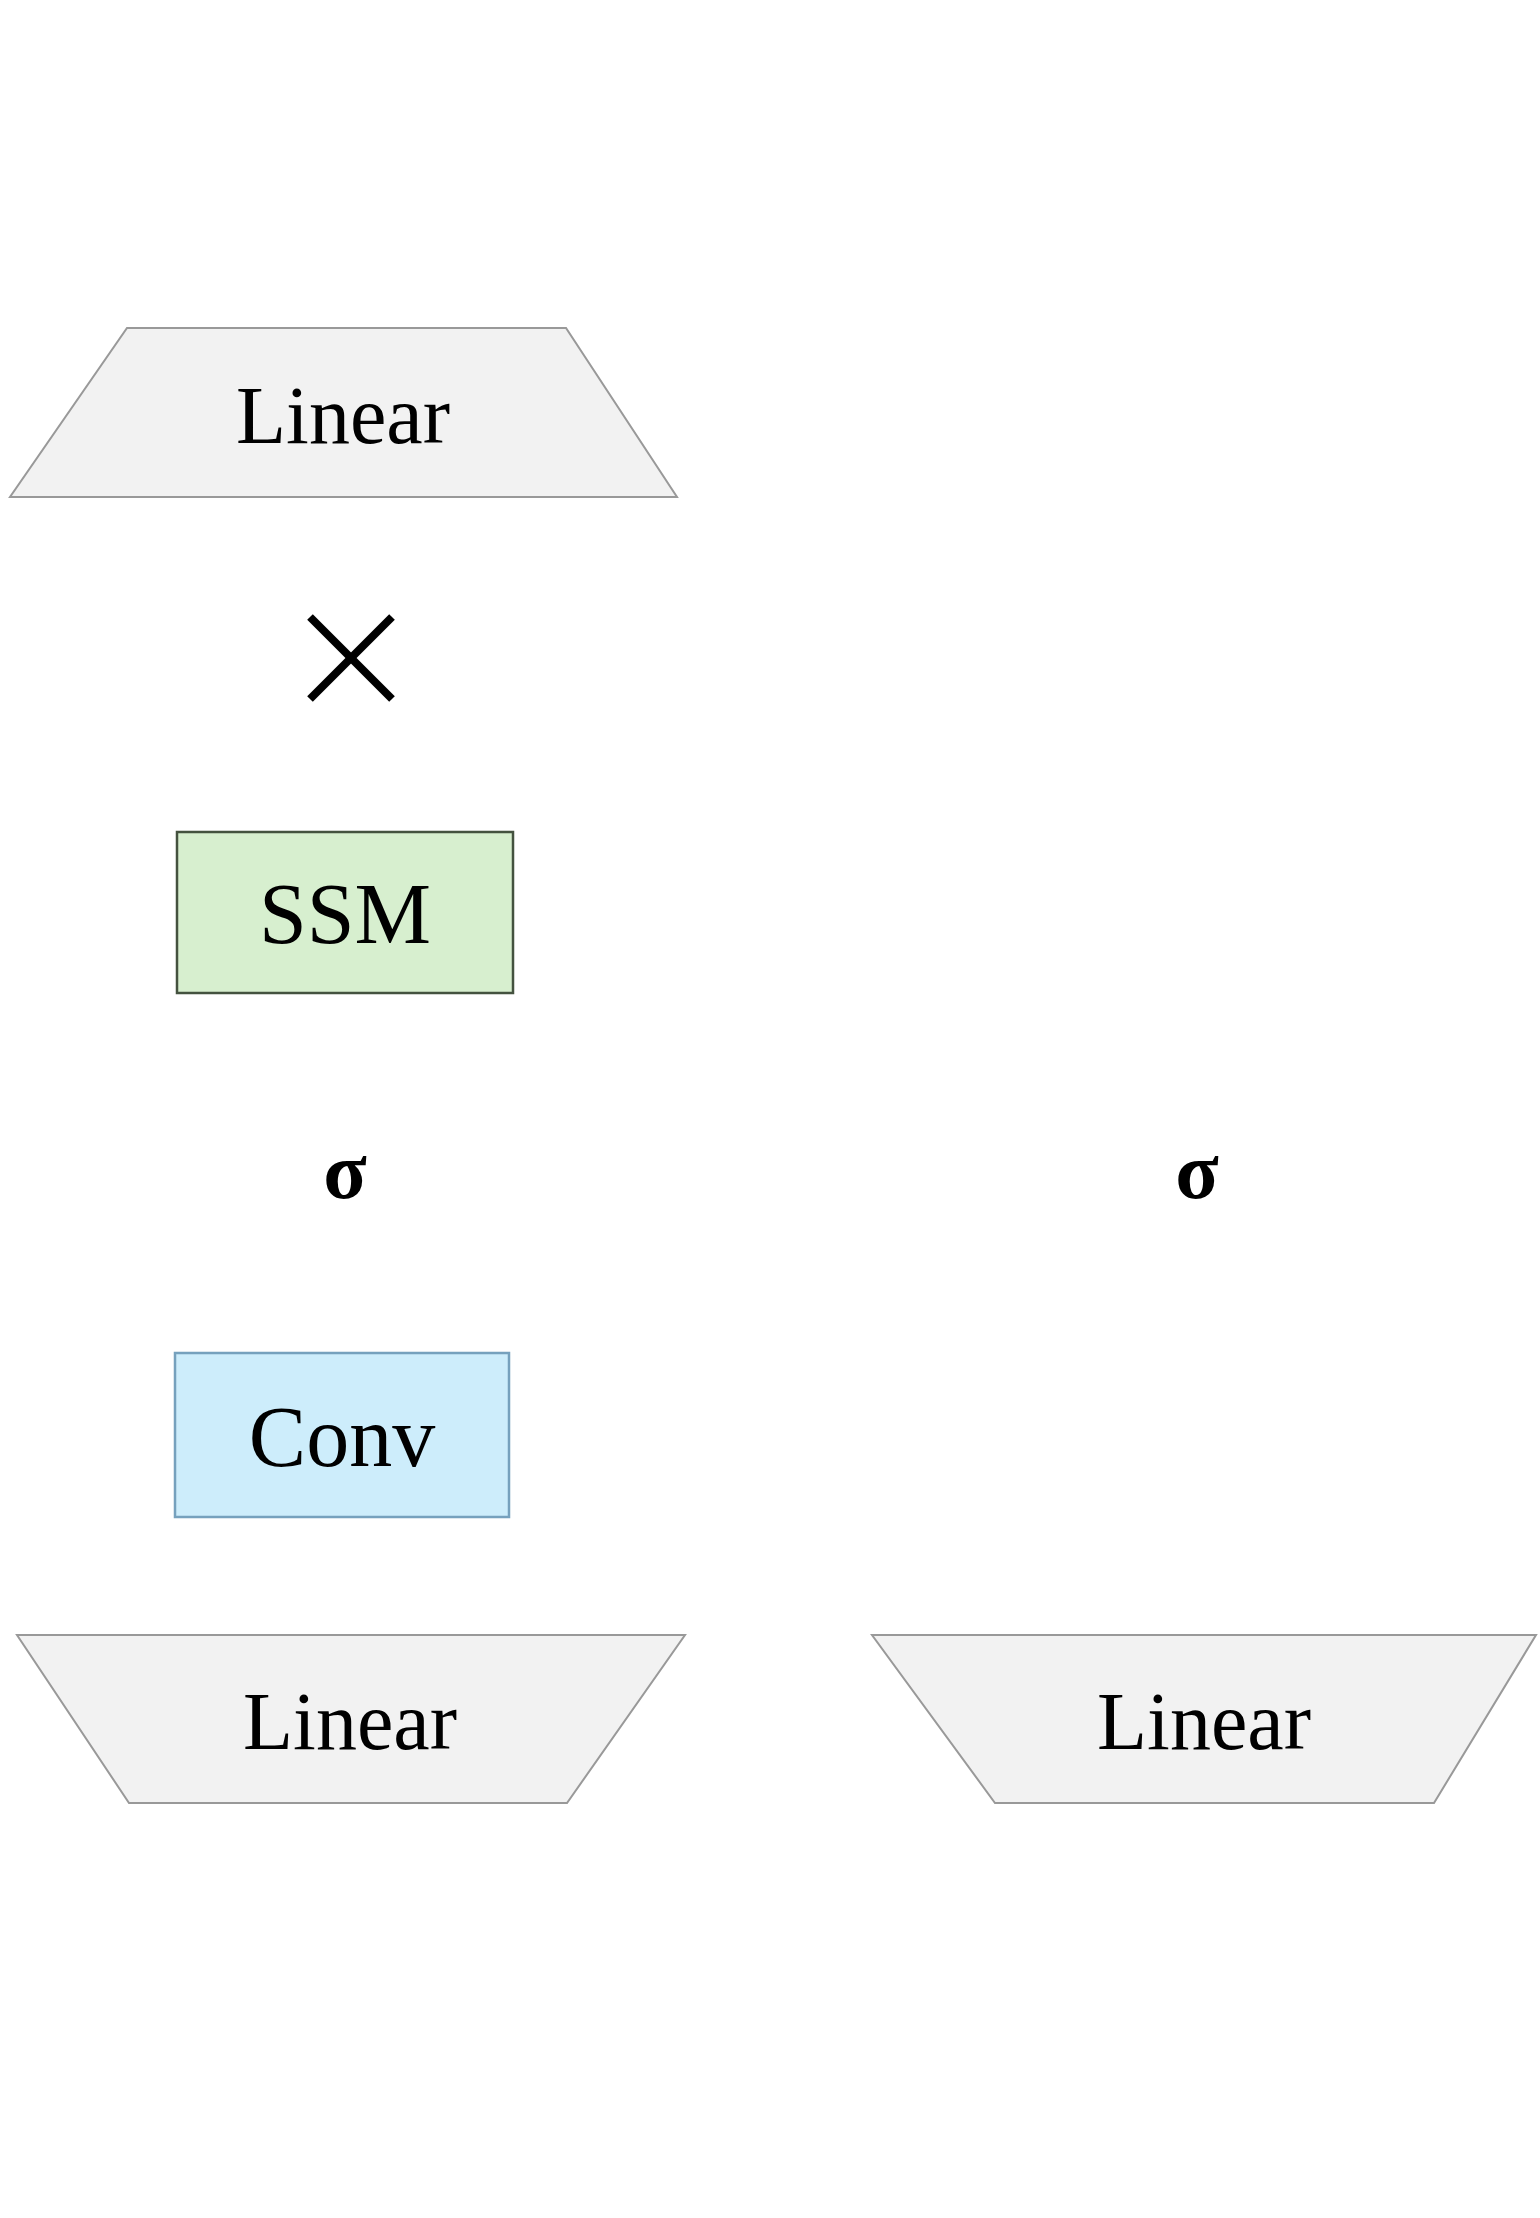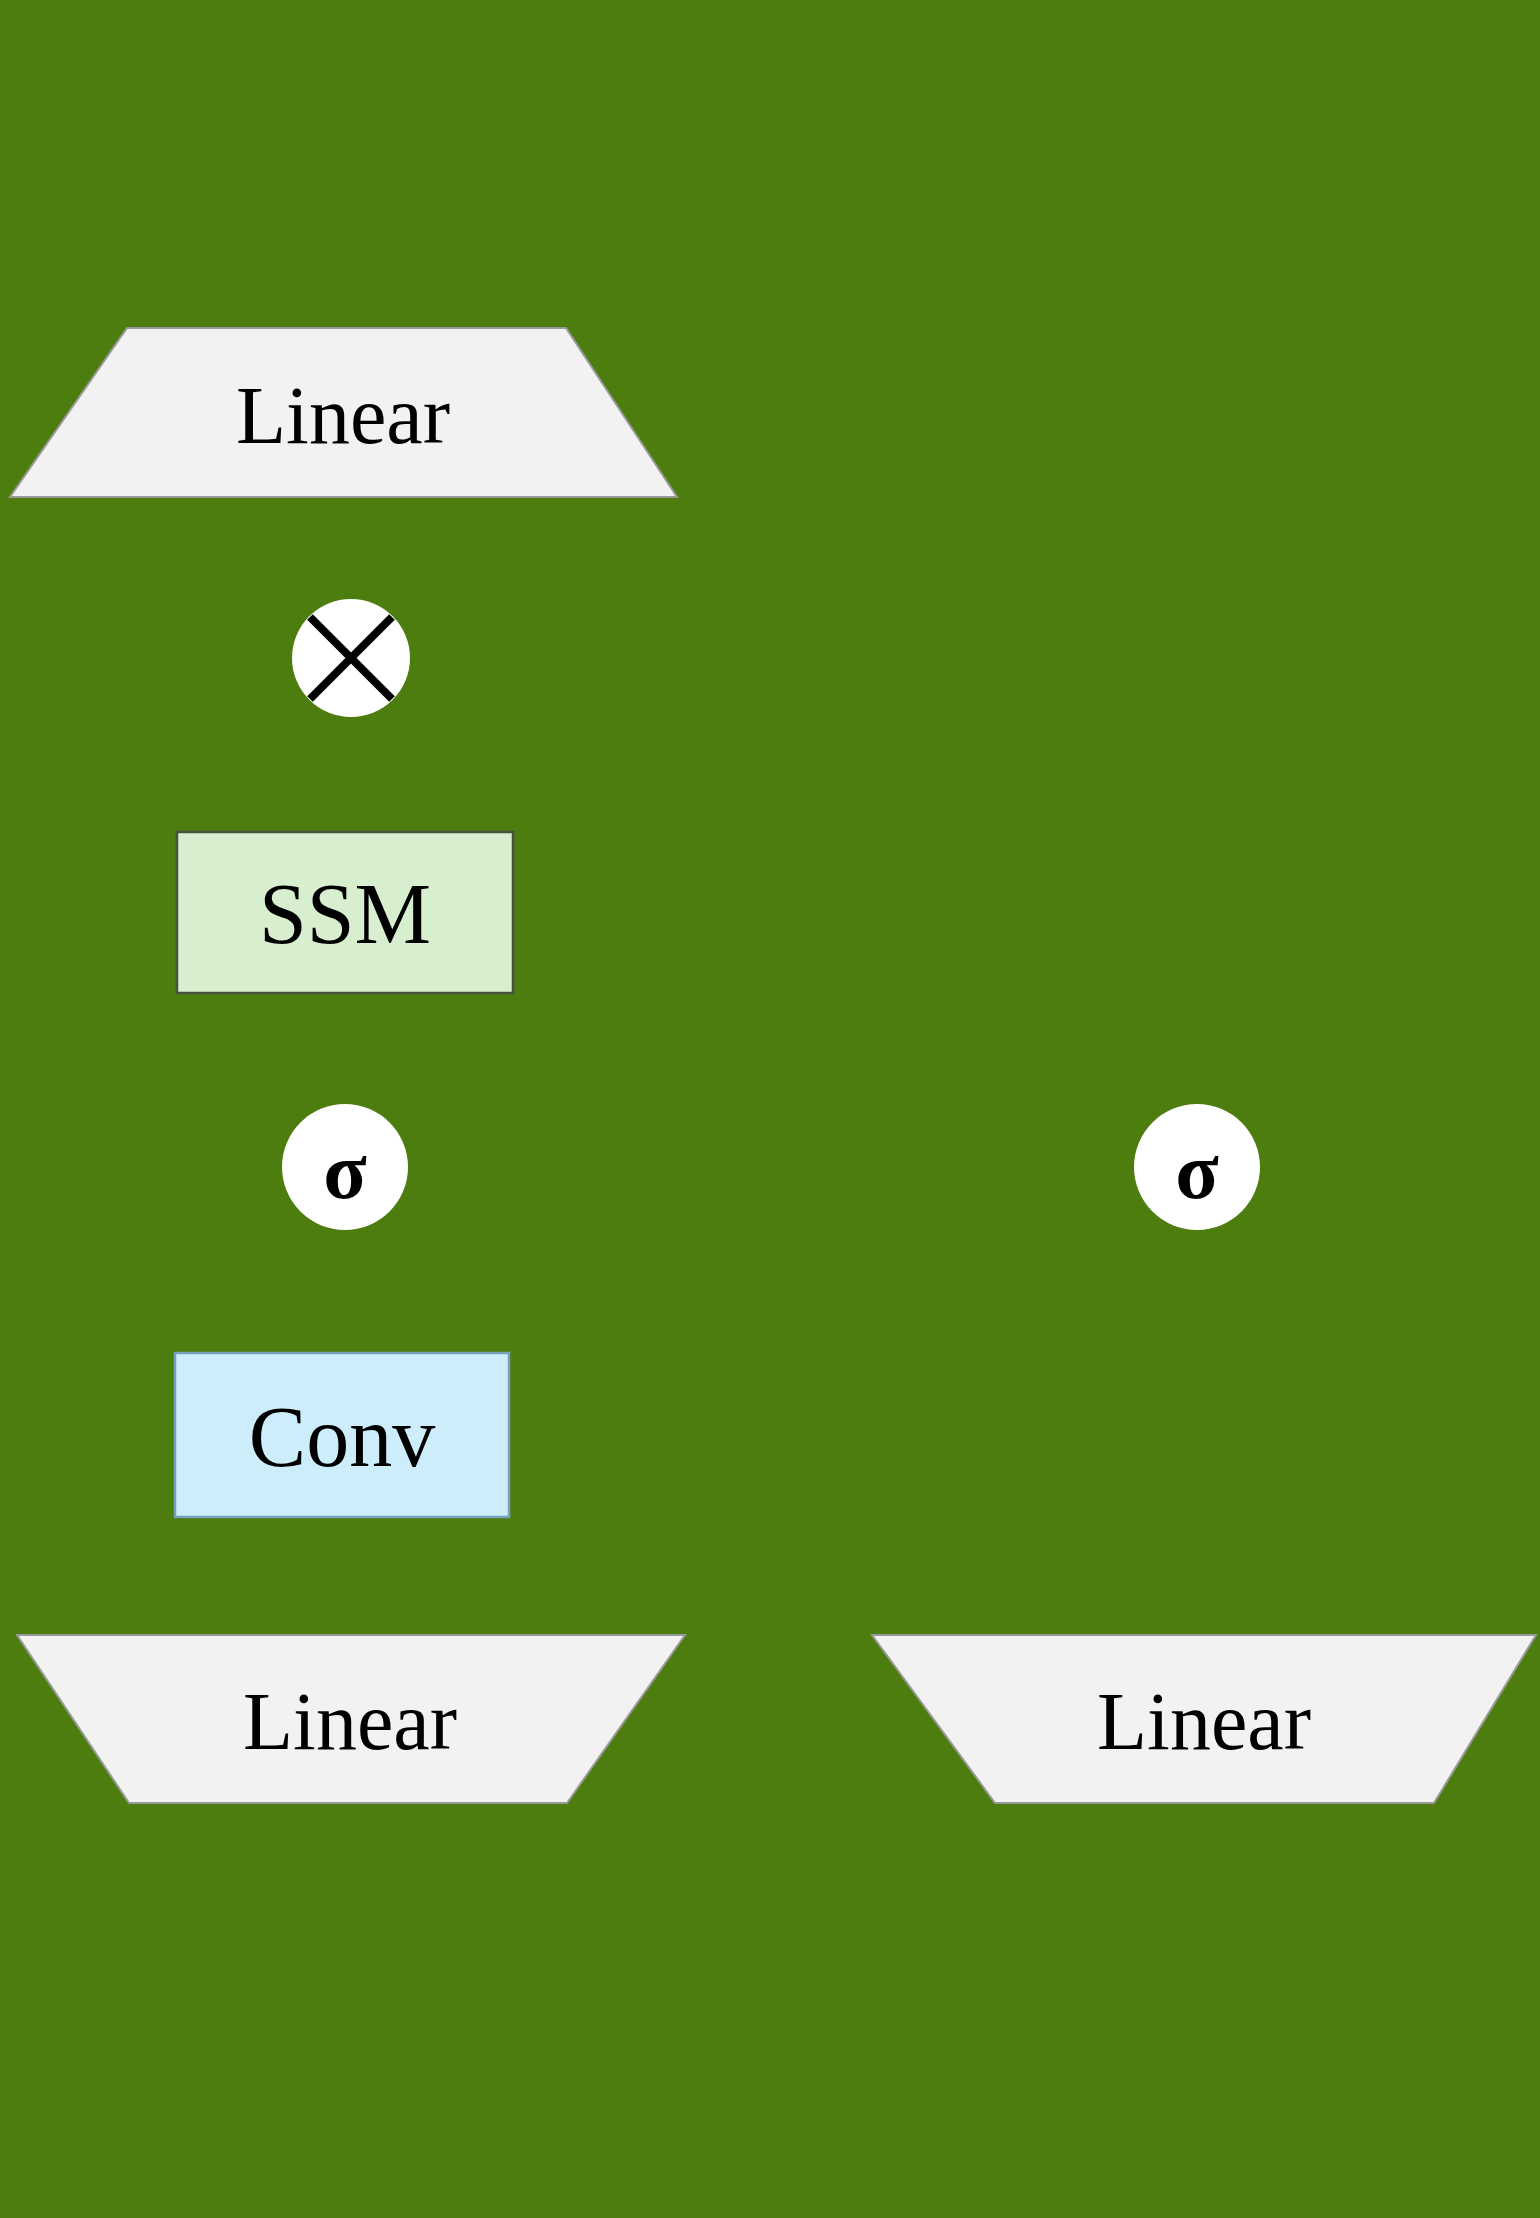--- a/index.html
+++ b/index.html
@@ -4,21 +4,21 @@
 <style>
   html, body {
     margin: 0;
     padding: 0;
     background: #000000;
   }
   #canvas {
     position: relative;
     width: 1540px;
     height: 2218px;
-    background: #4d7c0f;
+    background: #ffffff;
     overflow: hidden;
   }
   svg {
     display: block;
     position: absolute;
     top: 0;
     left: 0;
   }
   .node-label {
     font-family: "Liberation Serif", "DejaVu Serif", serif;

